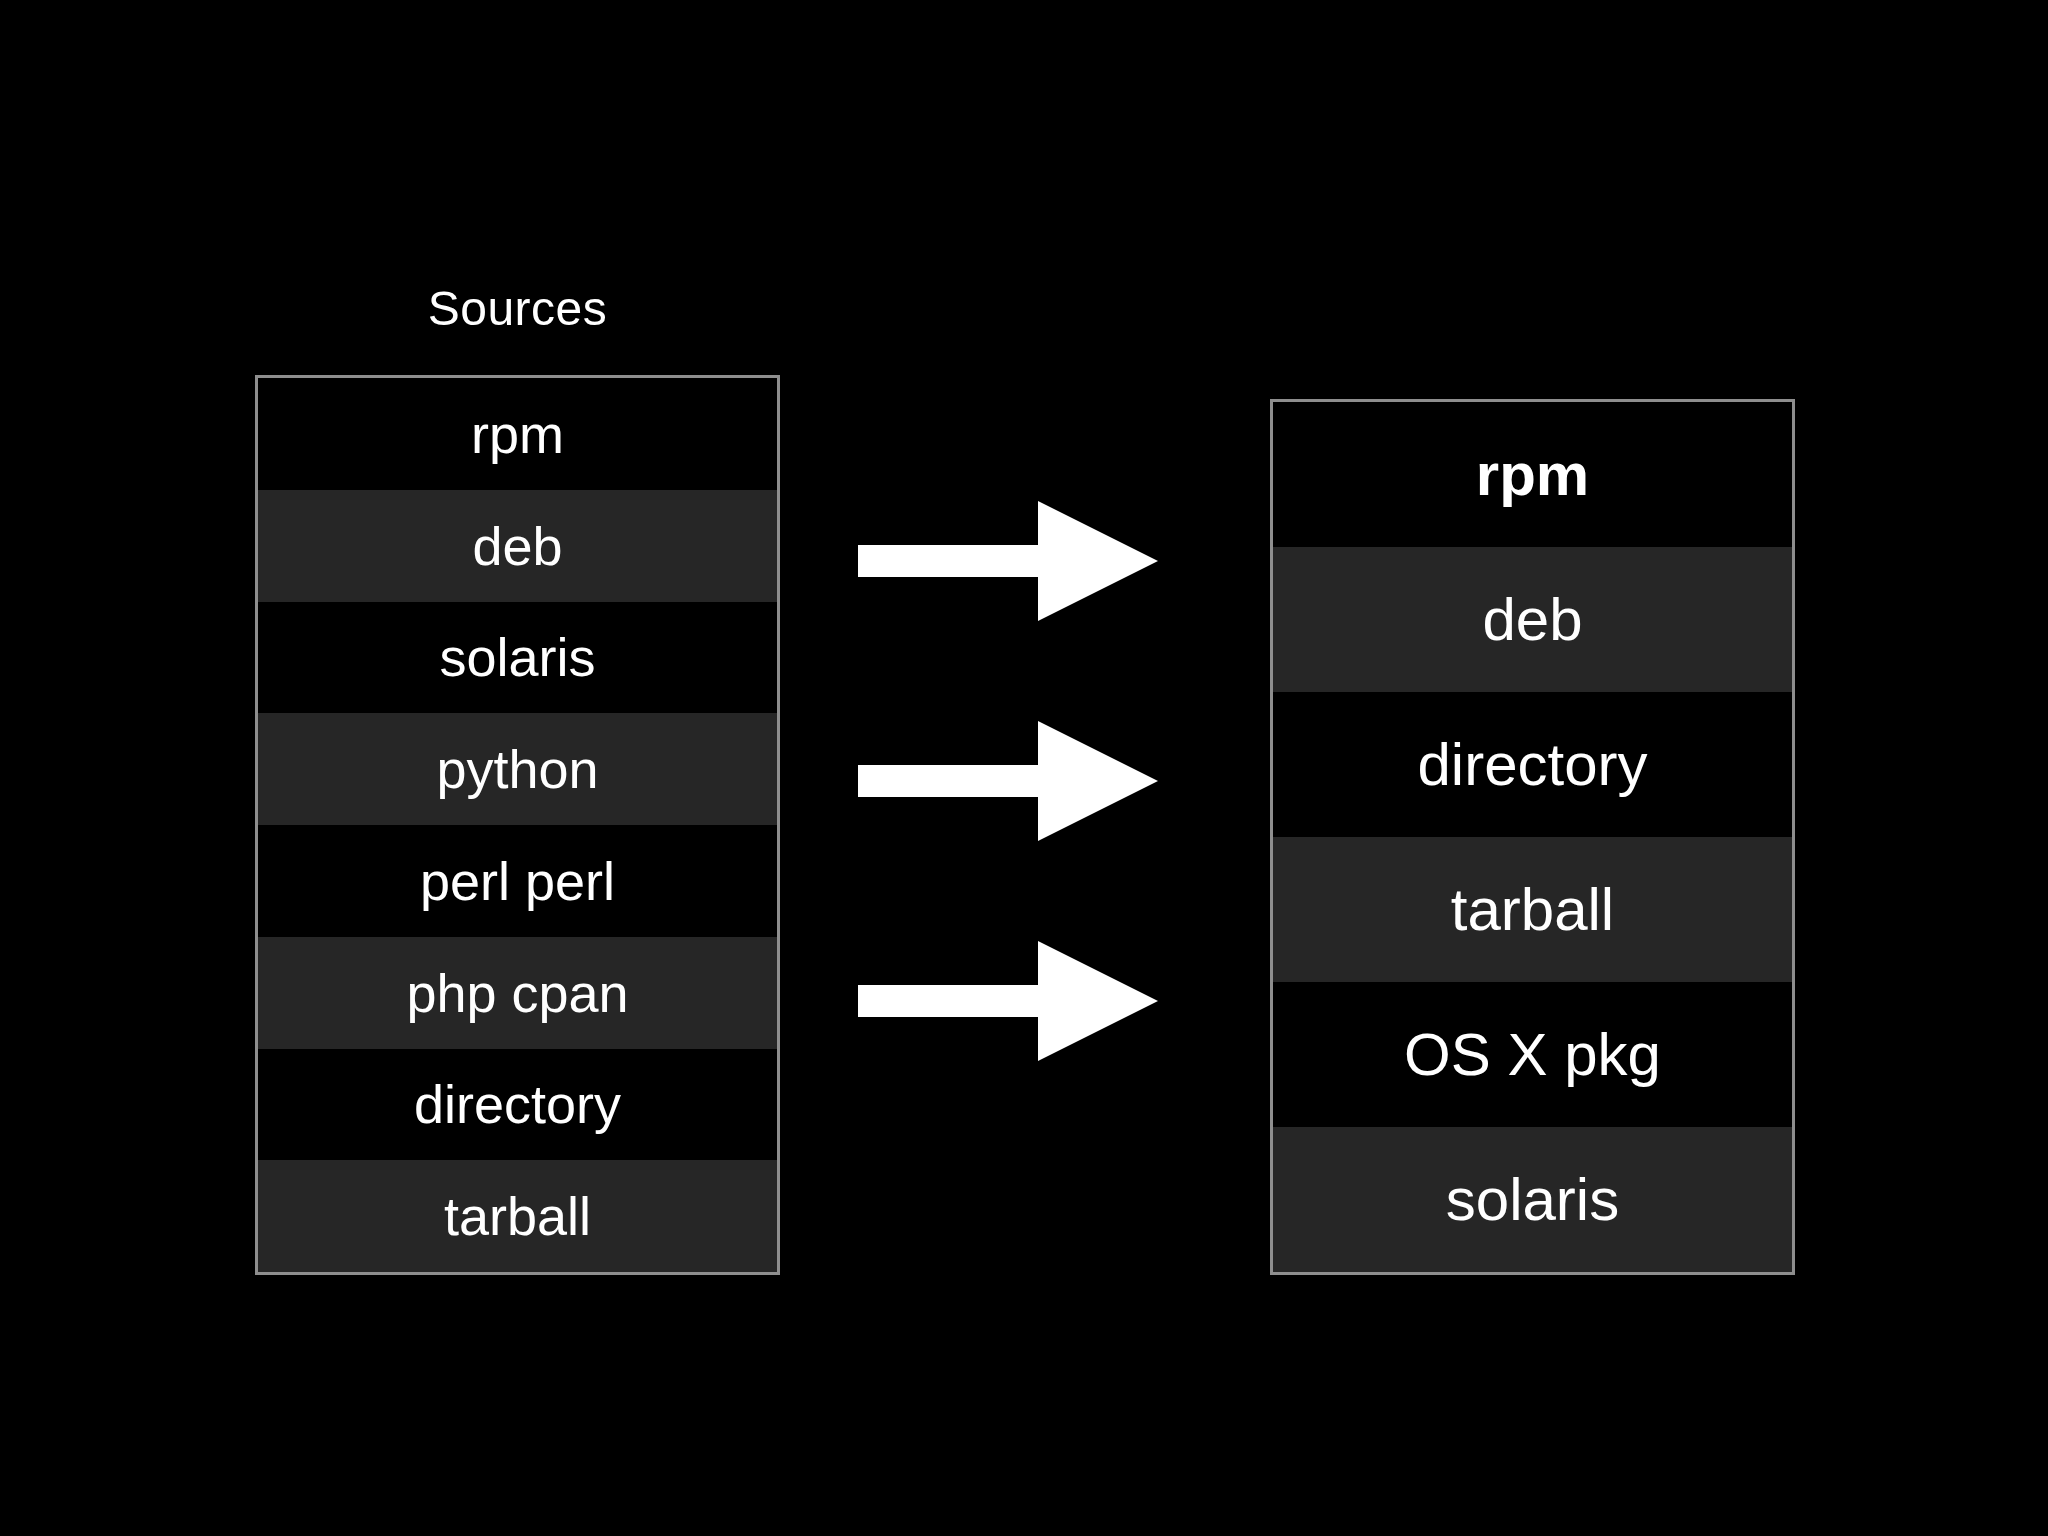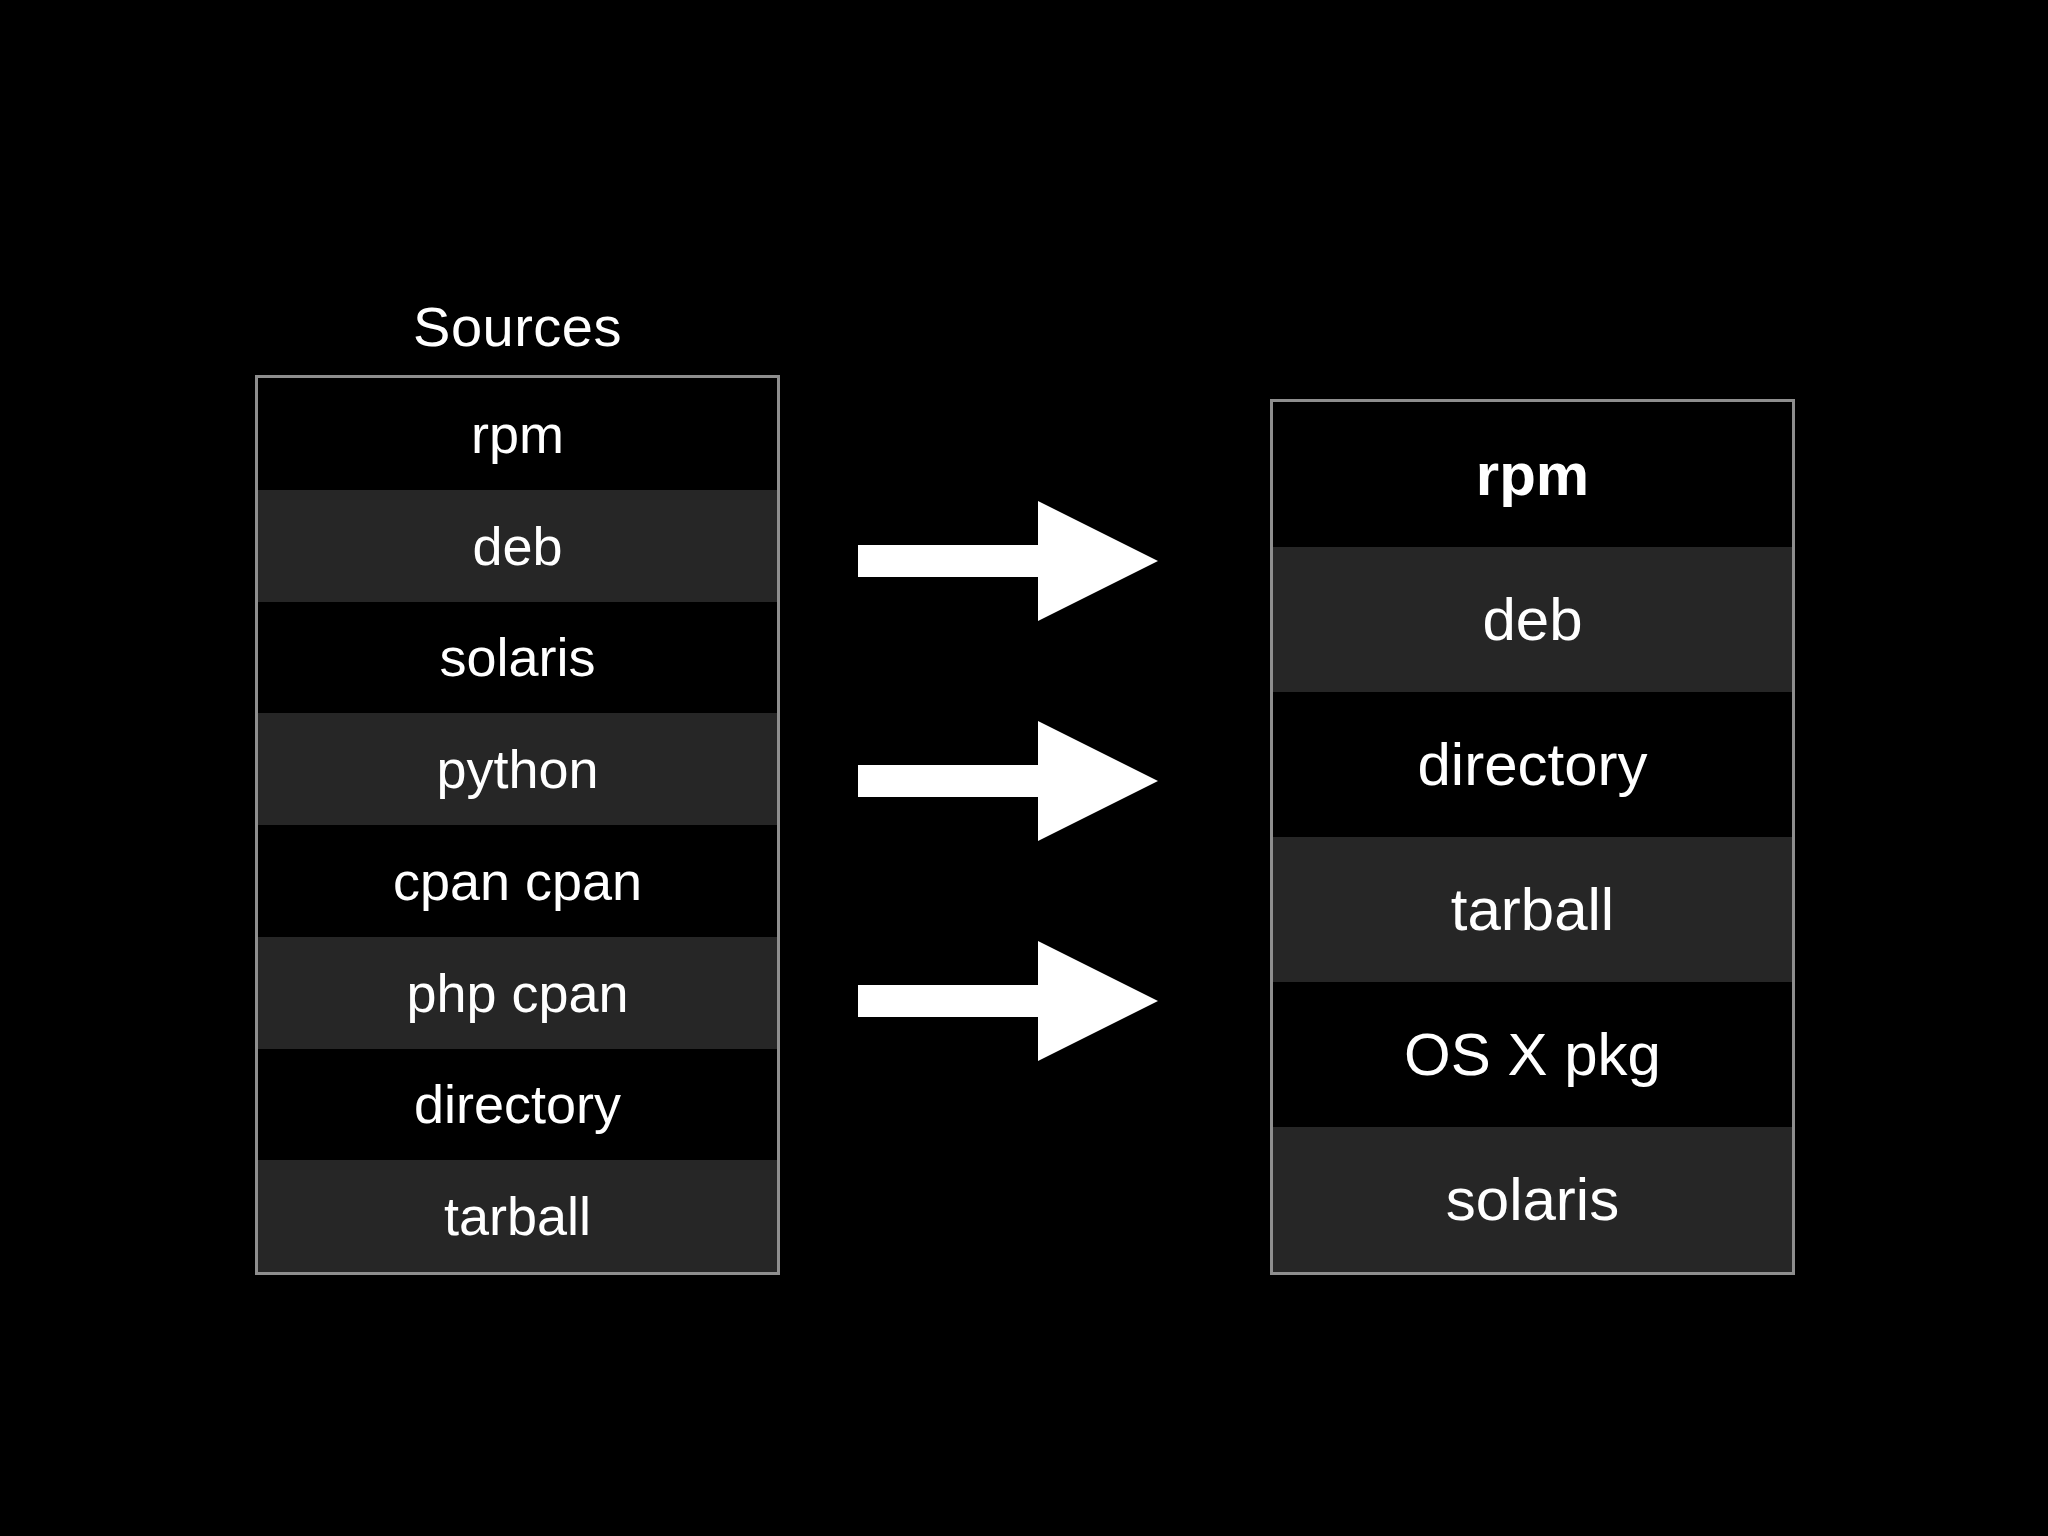--- a/index.html
+++ b/index.html
@@ -14,24 +14,24 @@
   body{
     width:2048px;height:1536px;
     background:var(--bg);
     font-family:"Liberation Sans", sans-serif;
     overflow:hidden;
     position:relative;
   }
   .slide{position:absolute;inset:0;}
   .col-title{
     position:absolute;
-    top:288px;height:76px;width:525px;
+    top:270px;height:76px;width:525px;
     display:flex;align-items:center;justify-content:center;
     color:var(--text);
-    font-size:56px;
+    font-size:48px;
     letter-spacing:0.5px;
   }
   .sources-title{left:255px;}
   .targets-title{left:1270px;}
   .box{
     position:absolute;
     width:525px;
     border:3px solid var(--border);
     box-sizing:border-box;
     display:flex;
@@ -65,21 +65,21 @@
 <div class="slide">
 
   <div class="col-title sources-title">Sources</div>
 
 
   <div class="box sources-box">
     <div class="row">rpm</div>
     <div class="row">deb</div>
     <div class="row">solaris</div>
     <div class="row">python</div>
-    <div class="row">cpan cpan</div>
+    <div class="row">perl perl</div>
     <div class="row">php cpan</div>
     <div class="row">directory</div>
     <div class="row">tarball</div>
   </div>
 
   <div class="arrow arrow-1">
     <svg viewBox="0 0 300 122" xmlns="http://www.w3.org/2000/svg">
       <rect x="0" y="45" width="182" height="32" fill="#ffffff"></rect>
       <polygon points="180,1 180,121 300,61" fill="#ffffff"></polygon>
     </svg>

